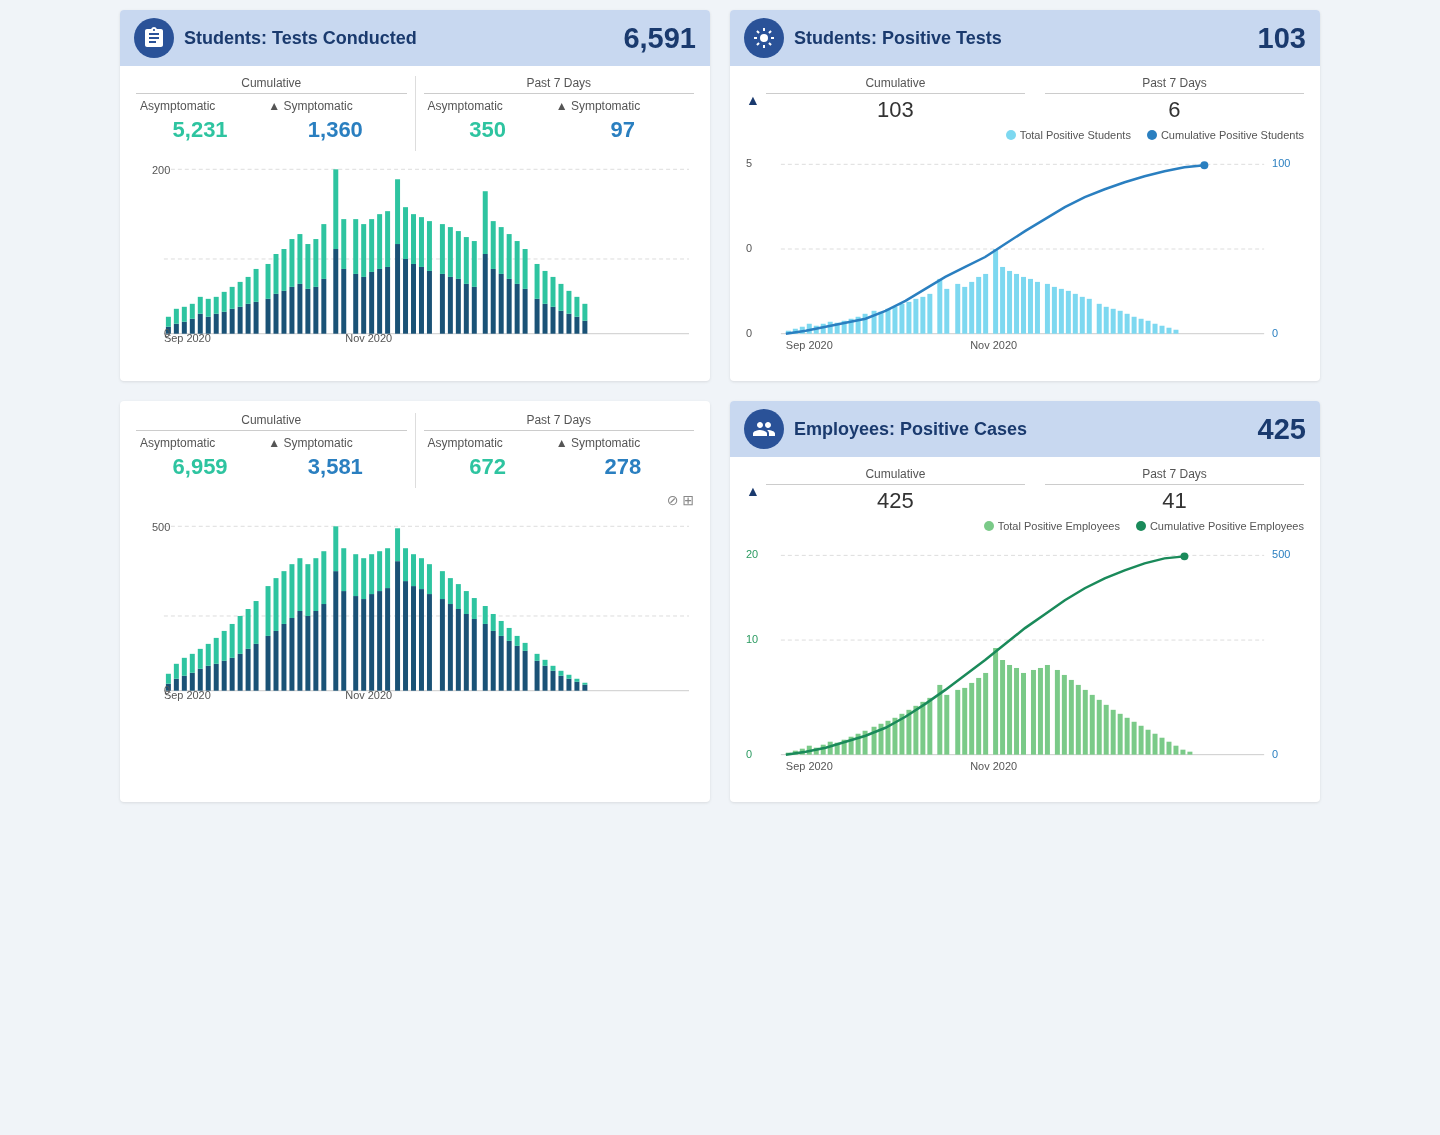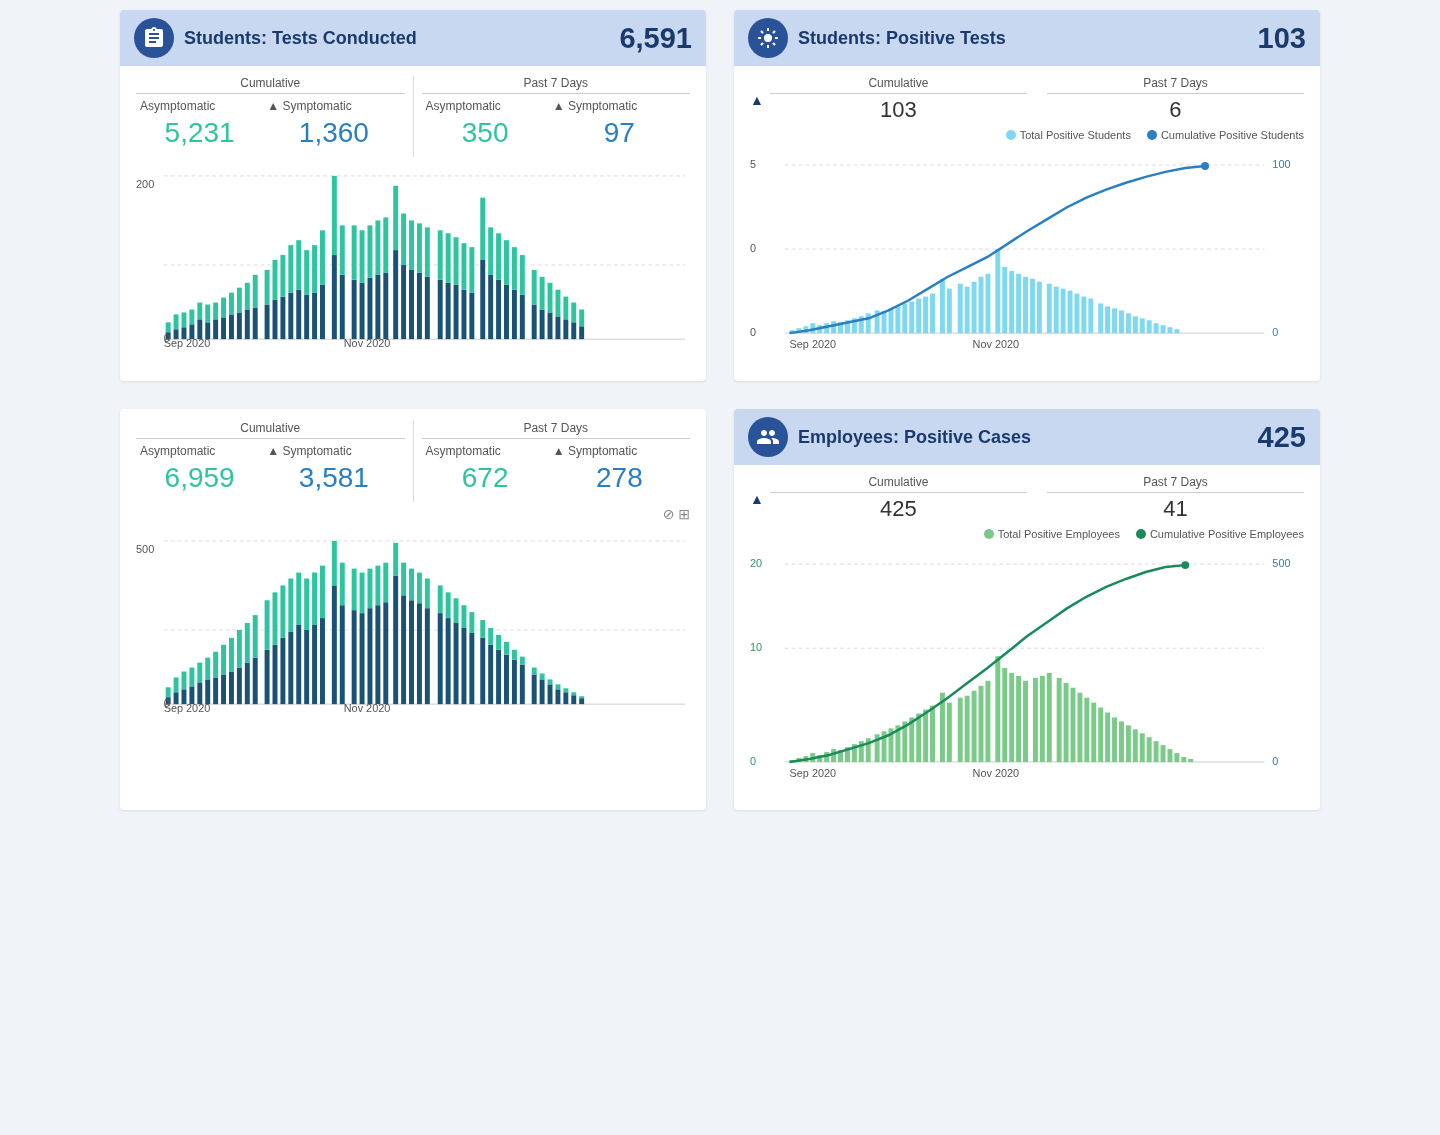--- a/index.html
+++ b/index.html
@@ -6,21 +6,21 @@
     body {
       background: #f0f4f8;
       font-family: Arial, sans-serif;
       width: 1220px;
       margin: 0 auto;
       padding: 10px;
     }
     .dashboard {
       display: grid;
       grid-template-columns: 1fr 1fr;
-      gap: 28px;
+      gap: 20px;
     }
     .card {
       background: white;
       border-radius: 4px;
       padding: 12px 16px;
       box-shadow: 0 1px 3px rgba(0,0,0,0.1);
     }
     .card-header {
       display: flex;
       align-items: center;
@@ -63,22 +63,22 @@
     }
     .stats-table th {
       font-size: 12px;
       color: #555;
       font-weight: normal;
       text-align: left;
       padding: 2px 4px;
     }
     .stats-table td {
       text-align: center;
-      font-size: 28px;
-      font-weight: normal;
+      font-size: 22px;
+      font-weight: bold;
       padding: 2px 4px;
     }
     .teal { color: #2ec4a0; }
     .blue { color: #2a7fc0; }
     .section-label {
       text-align: center;
       font-size: 12px;
       color: #555;
       border-bottom: 1px solid #ccc;
       padding-bottom: 3px;
@@ -127,23 +127,22 @@
     .chart-area {
       width: 100%;
       height: 200px;
       position: relative;
       margin-top: 8px;
     }
     .chart-label-y {
       position: absolute;
       font-size: 11px;
       color: #555;
-      left: 0;
+      left: 16px;
       top: 5px;
-      margin-top: 8px;
     }
     .legend {
       display: flex;
       gap: 16px;
       font-size: 11px;
       color: #555;
       margin: 4px 0;
       justify-content: flex-end;
     }
     .legend-item {

